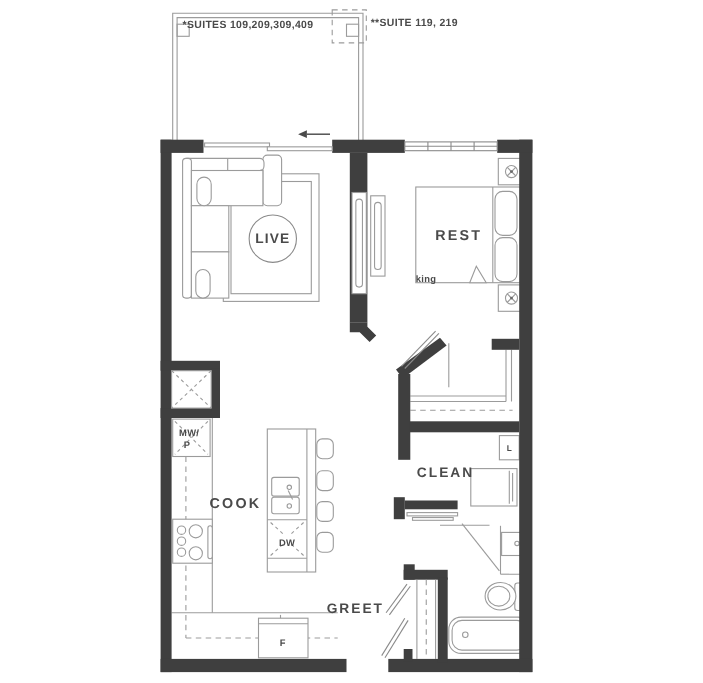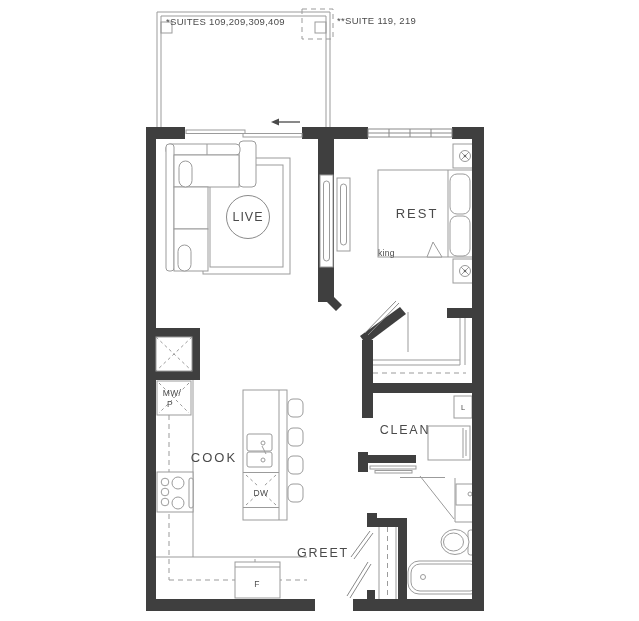--- a/index.html
+++ b/index.html
@@ -1,17 +1,17 @@
 <!DOCTYPE html>
 <html style="--wall: #3f3f3f; --line: #9b9b9b; --line2: #8a8a8a; --text: #4a4a4a; --bg: #ffffff;"><head>
 <meta charset="utf-8">
 <style>
   html,body{margin:0;padding:0;background:#fff;}
   .stage{position:relative;width:623px;height:621px;background:var(--bg,#fff);overflow:hidden;
-         font-family:"Liberation Sans",sans-serif;}
+         font-family:"Liberation Sans",sans-serif;font-weight:bold;}
   svg{display:block}
   .wall{fill:var(--wall,#3f3f3f);stroke:none;}
   .ln{fill:none;stroke:var(--line,#9b9b9b);stroke-width:1;}
   .lnf{fill:#ffffff;stroke:var(--line,#9b9b9b);stroke-width:1;}
   .lnd{fill:none;stroke:var(--line2,#8a8a8a);stroke-width:1;}
   .dash{fill:none;stroke:var(--line,#9b9b9b);stroke-width:1;stroke-dasharray:5 4;}
   .dashx{fill:none;stroke:var(--line,#9b9b9b);stroke-width:1;stroke-dasharray:3 3;}
   .arrow{stroke:#4a4a4a;stroke-width:1.3;}
   .arrowhead{fill:#4a4a4a;}
   text{fill:var(--text,#4a4a4a);font-family:"Liberation Sans",sans-serif;}

